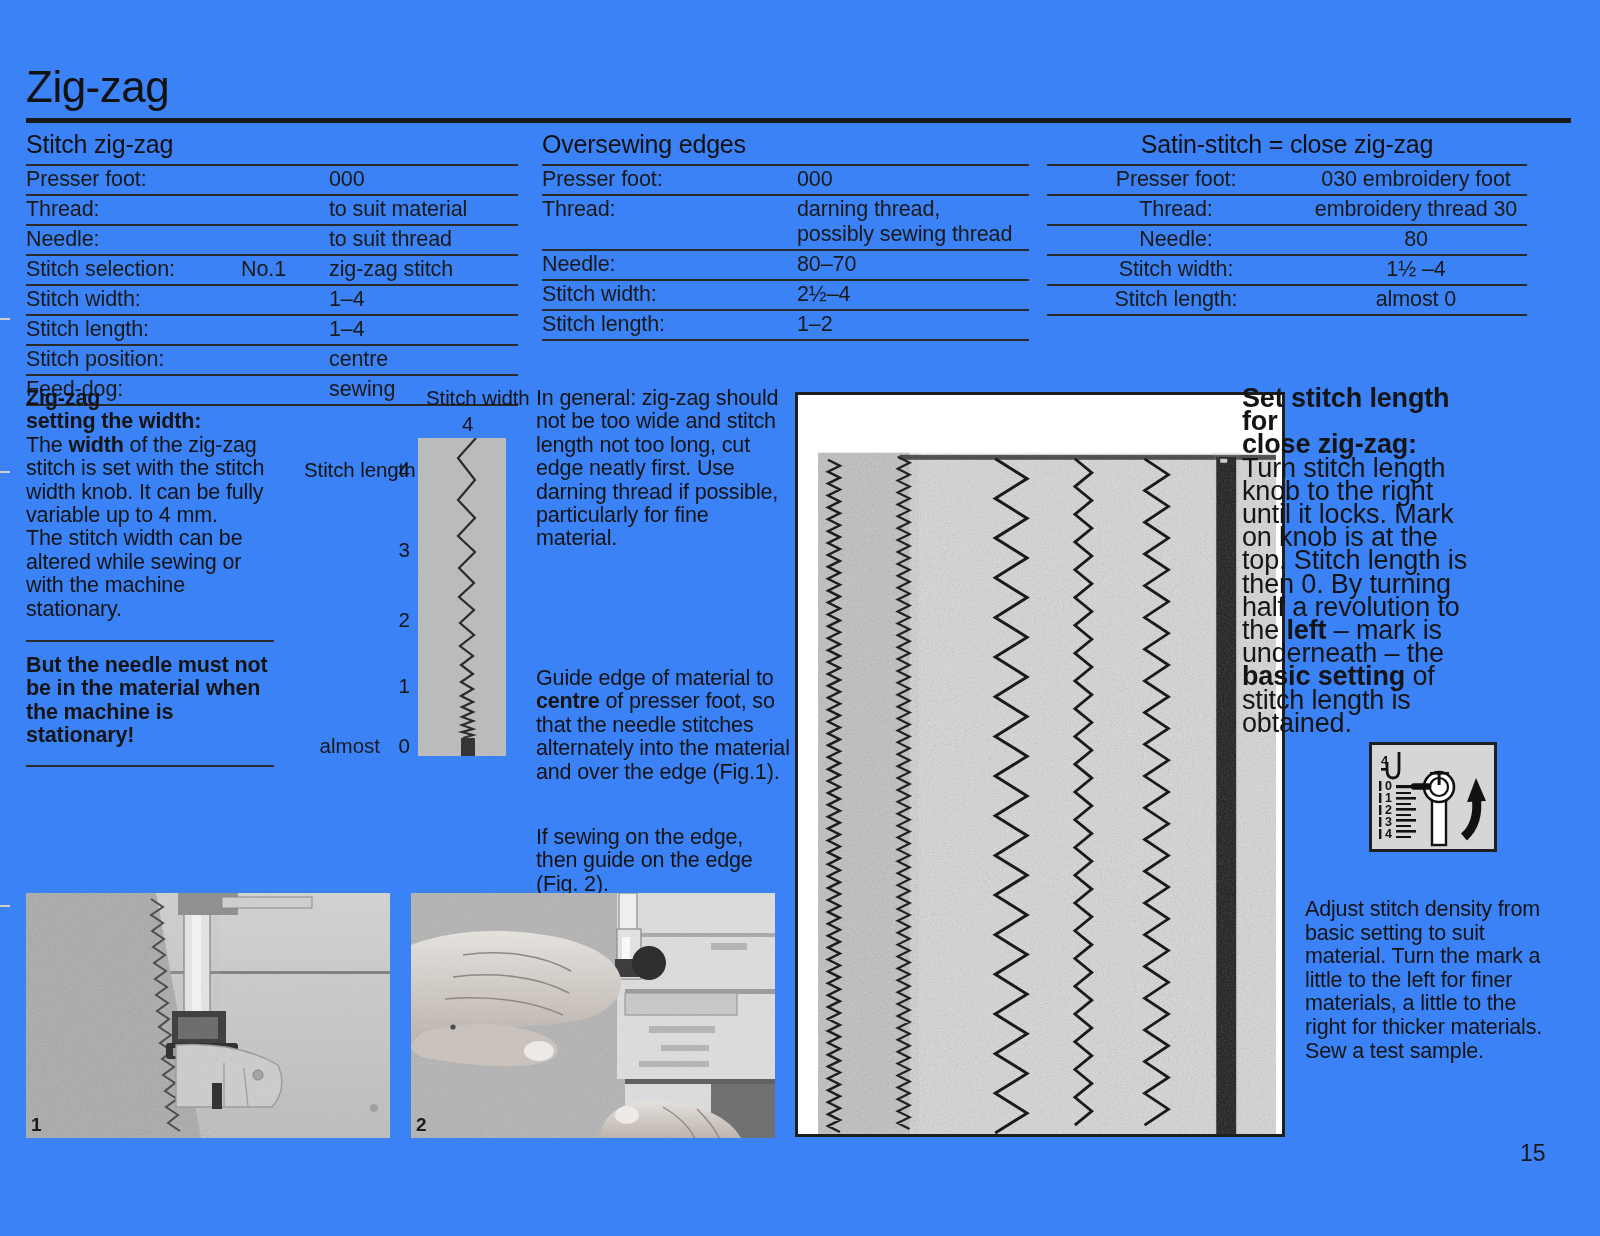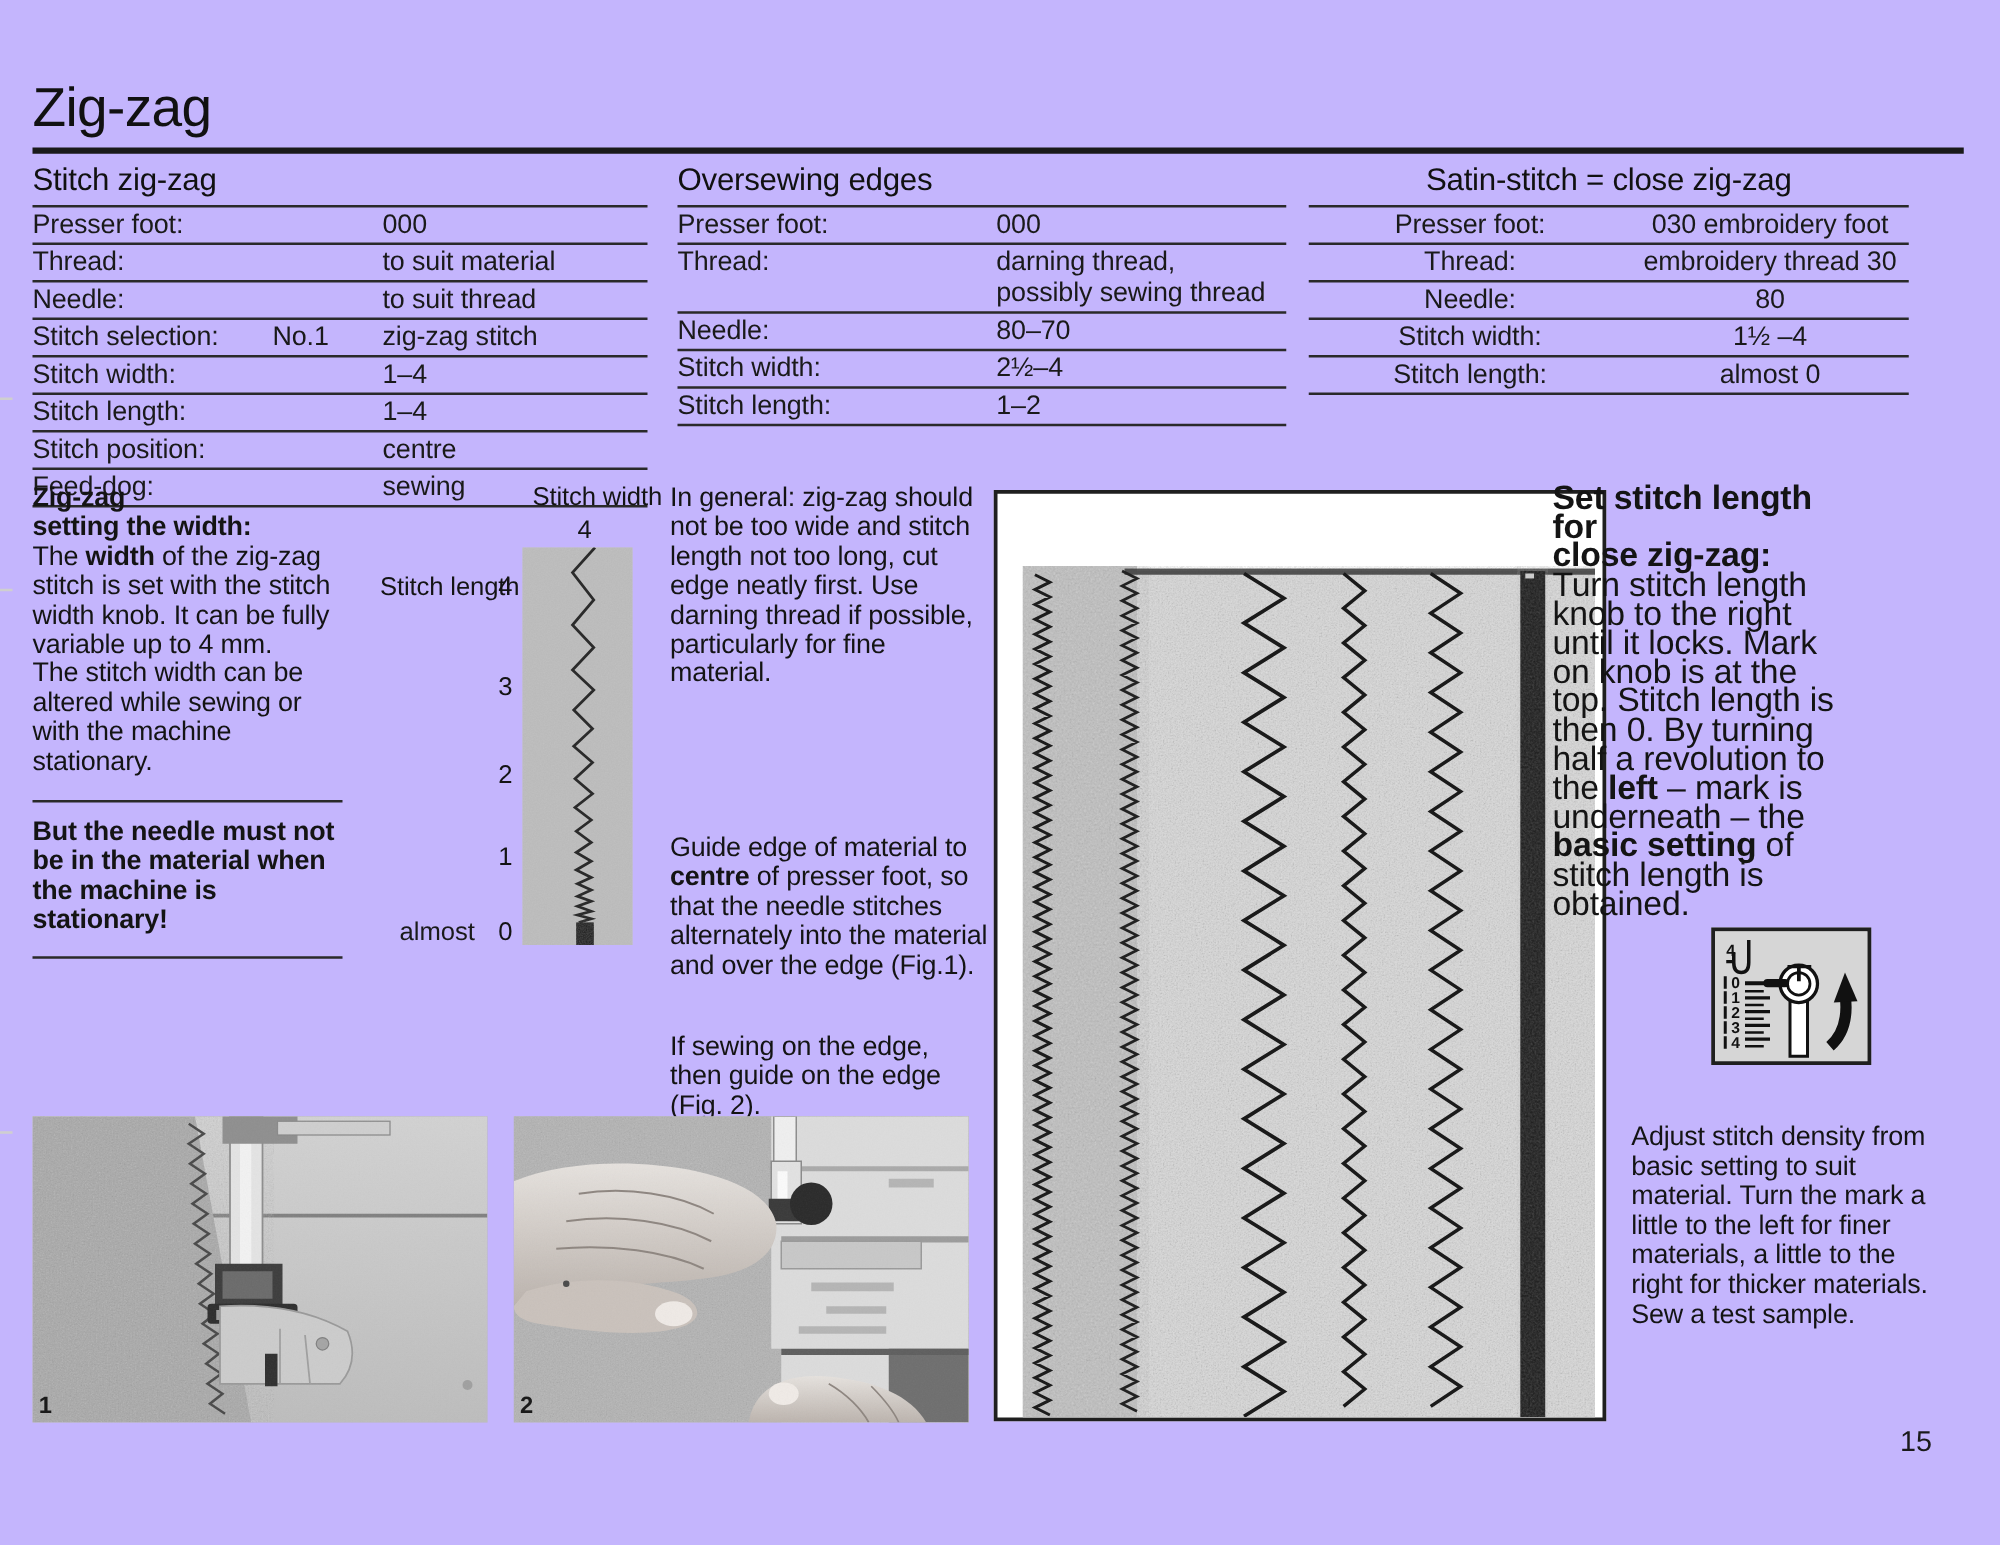--- a/index.html
+++ b/index.html
@@ -9,21 +9,21 @@
   }
   body {
     font-family: "Liberation Sans", sans-serif;
     color: #1a1a1a;
     -webkit-font-smoothing: antialiased;
   }
   .page {
     position: relative;
     width: 1600px;
     height: 1236px;
-    background: #c4b5fd;
+    background: #3b82f6;
     overflow: hidden;
   }
 
   
   .title {
     position: absolute;
     left: 26px;
     top: 62px;
     font-size: 44px;
     font-weight: 400;
@@ -61,20 +61,21 @@
     line-height: 25px;
     padding: 1px 0 2px 0;
     letter-spacing: -0.1px;
   }
   .spec-label {
     flex: 0 0 auto;
   }
   .spec-mid {
     flex: 0 0 auto;
     text-align: left;
+    margin-left: 23px;
   }
   .spec-value {
     flex: 1 1 auto;
   }
   .spec-value .vl {
     display: block;
   }
 
   
   #table-setting { left: 26px; top: 130px; width: 492px; }

